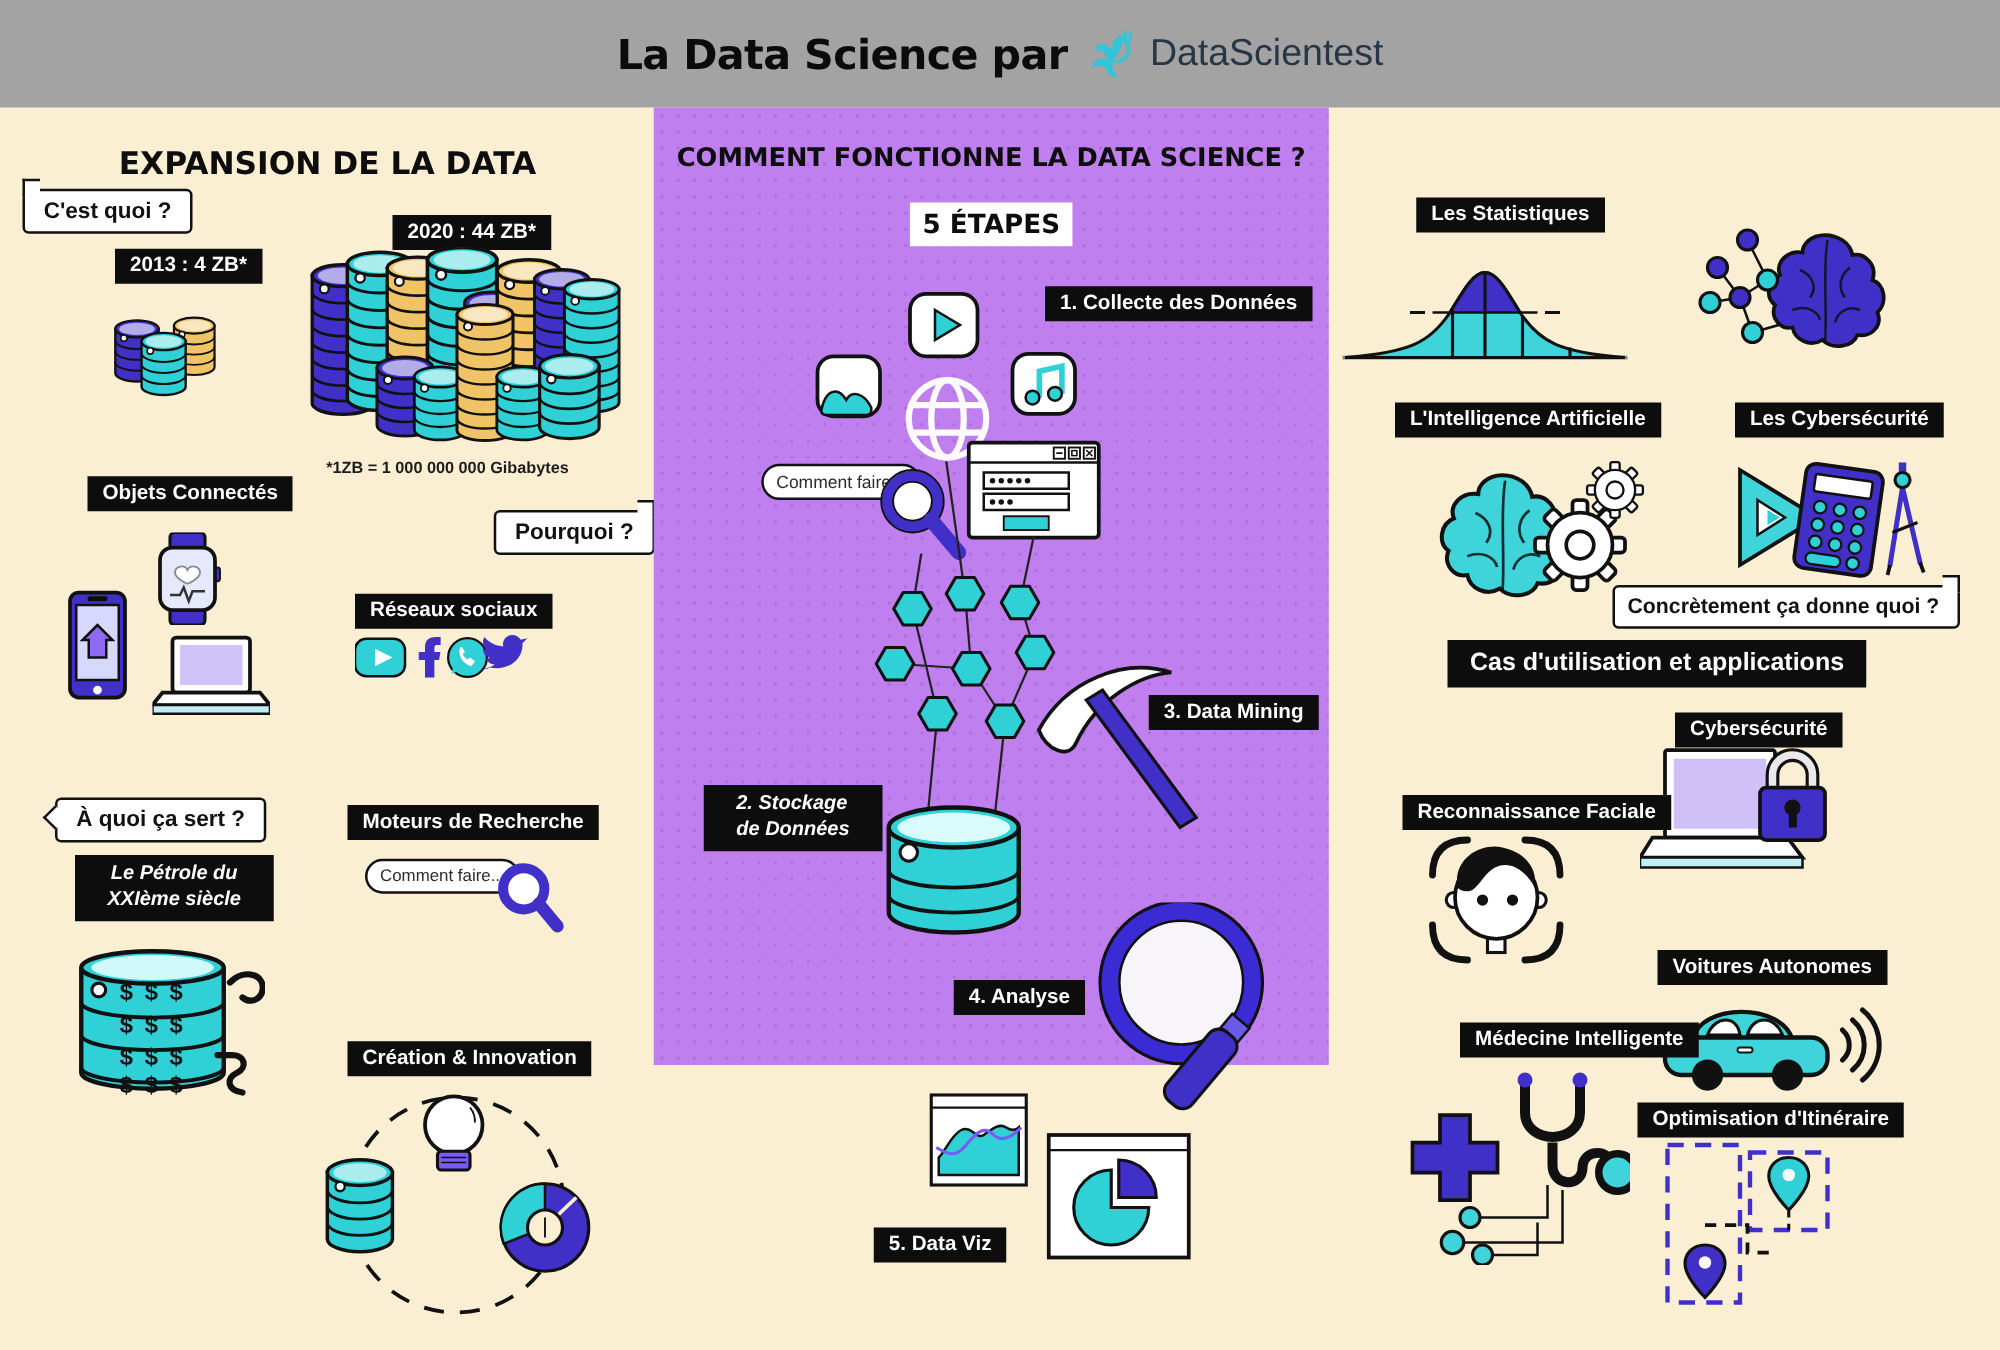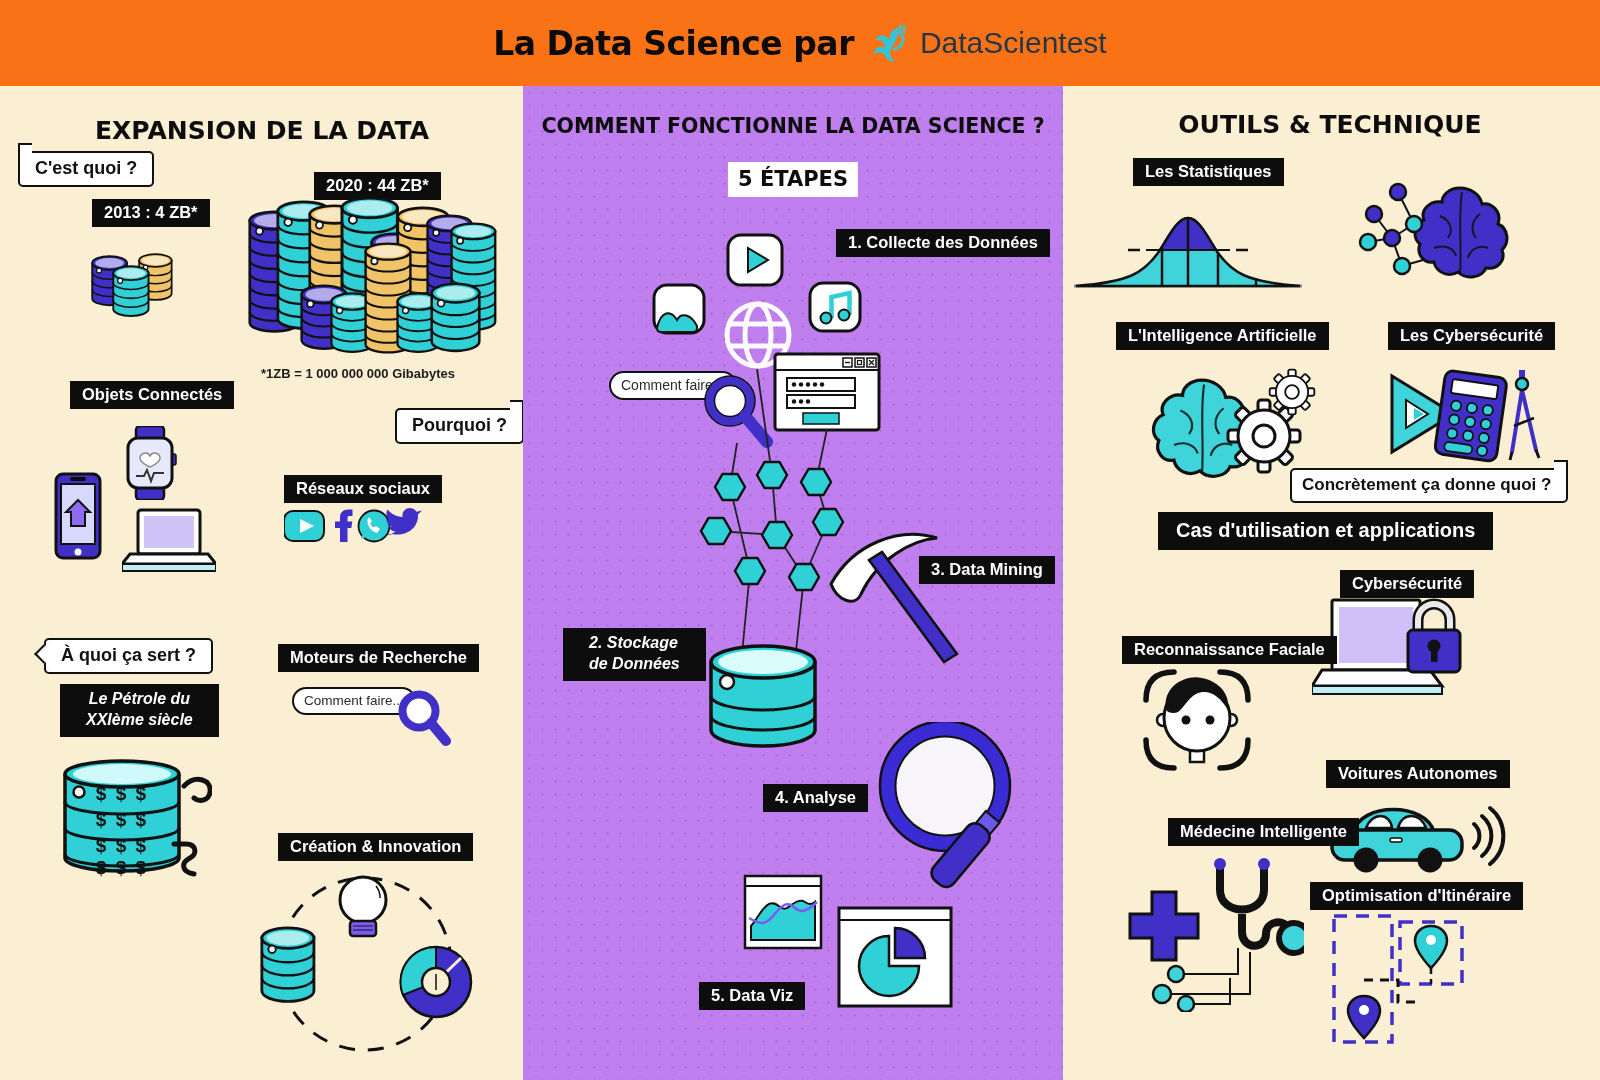--- a/index.html
+++ b/index.html
@@ -1,24 +1,24 @@
 <!DOCTYPE html>
 <html><head>
 <meta charset="utf-8">
 <title>La Data Science par DataScientest</title>
 <style>
   html,body{margin:0;padding:0;background:#888;}
   .canvas{position:relative;width:1600px;height:1080px;background:#FBEFD3;overflow:hidden;
           font-family:"Liberation Sans",sans-serif;}
   .abs{position:absolute;}
-  .header{position:absolute;left:0;top:0;width:1600px;height:86px;background:#f97316;
+  .header{position:absolute;left:0;top:0;width:1600px;height:86px;background:#a3a3a3;
           display:flex;align-items:center;justify-content:center;gap:12px;}
   .htitle{font-family:"DejaVu Sans",sans-serif;font-weight:800;font-size:33px;color:#0B0B0B;letter-spacing:-0.5px;}
   .hbrand{font-family:"Liberation Sans",sans-serif;font-weight:500;font-size:30px;color:#273645;}
-  .midcol{position:absolute;left:523px;top:86px;width:540px;height:994px;background:#C07FEE;
+  .midcol{position:absolute;left:523px;top:86px;width:540px;height:766px;background:#C07FEE;
           background-image:radial-gradient(rgba(80,20,130,0.16) 1.2px,transparent 1.2px);
           background-size:13px 13px;}
   .coltitle{position:absolute;font-family:"DejaVu Sans",sans-serif;font-weight:800;color:#0D0D0D;
             white-space:nowrap;transform:translateX(-50%);letter-spacing:0px;text-align:center;}
   .label{position:absolute;display:inline-block;background:#0D0D0D;color:#FFFFFF;
          font-weight:700;font-size:16.5px;padding:4px 12px 5px;white-space:nowrap;}
   .label-big{font-size:20px;padding:7px 18px 8px;}
   .label-multi{white-space:normal;text-align:center;line-height:1.3;font-size:16px;padding:5px 26px 6px;font-style:italic;}
   .label-left{text-align:left;}
   .bubble{position:absolute;display:inline-block;background:#FFFFFF;border:2.5px solid #111;
@@ -366,21 +366,20 @@
     </svg>
     <svg class="abs" style="left:314px;top:820px;" width="116" height="102" viewBox="0 0 116 102">
       <rect x="2" y="2" width="112" height="98" fill="#fff" stroke="#111" stroke-width="3"></rect>
       <path d="M2 14 H114" stroke="#111" stroke-width="1.8"></path>
       <path d="M52 60 L52 30 A30 30 0 1 0 82 60 Z" fill="#2FD0D6" stroke="#111" stroke-width="2.5"></path>
       <path d="M58 52 L58 22 A30 30 0 0 1 88 52 Z" fill="#4130C8" stroke="#111" stroke-width="2.5"></path>
     </svg>
     <div class="label" style="left:176px;top:896px;">5. Data Viz</div>
   </div>
 
-  <div class="coltitle" style="left:1330px;top:110px;font-size:25px;">OUTILS &amp; TECHNIQUE</div>
 
   <div class="label" style="left:1133px;top:158px;">Les Statistiques</div>
   <svg class="abs" style="left:1068px;top:190px;" width="240" height="102" viewBox="0 0 240 102">
     <clipPath id="bellc">
         <rect x="0" y="0" width="240" height="60"></rect>
       </clipPath>
     <path d="M6 96 H234" stroke="#8a8a8a" stroke-width="3"></path>
     <path d="M8 96 C60 92 76 84 92 60 C102 44 110 28 120 28 C130 28 138 44 148 60 C164 84 180 92 232 96 Z" fill="#3ED4DA" stroke="#111" stroke-width="2.5"></path>
     <path d="M8 96 C60 92 76 84 92 60 C102 44 110 28 120 28 C130 28 138 44 148 60 C164 84 180 92 232 96 Z" fill="#4130C8" stroke="#111" stroke-width="2.5" clip-path="url(#bellc)"></path>
     <path d="M78 60 H162" stroke="#111" stroke-width="2"></path>

